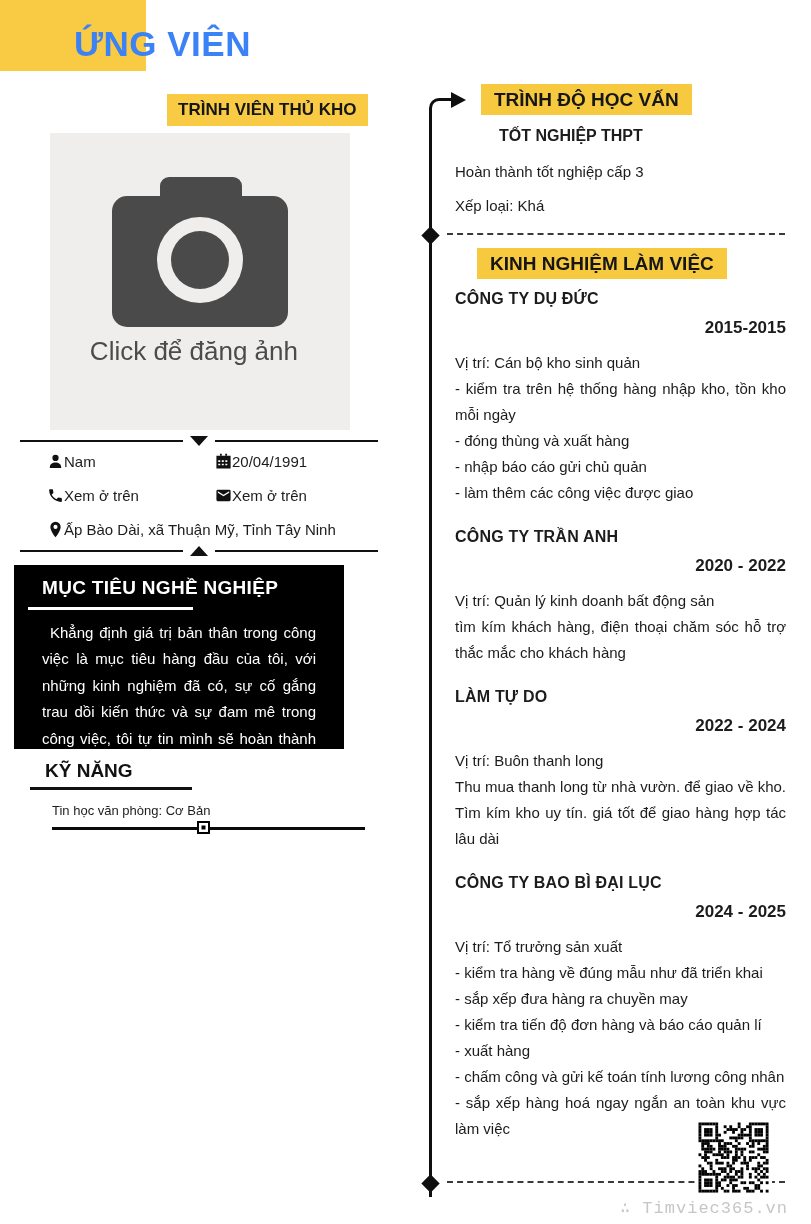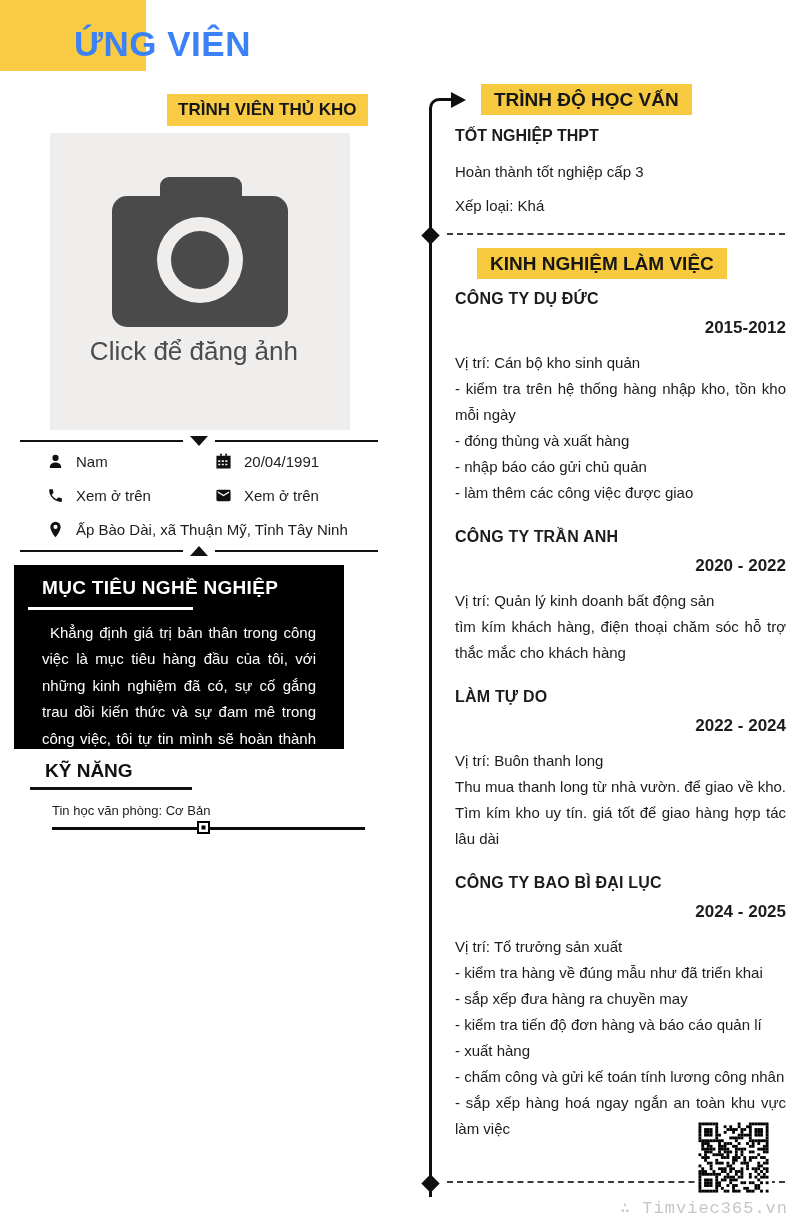--- a/index.html
+++ b/index.html
@@ -12,21 +12,21 @@
   .cv-title{position:absolute;left:74px;top:24px;font-size:35px;font-weight:bold;letter-spacing:.5px;color:#3b82f6;white-space:nowrap;}
   .job-badge{position:absolute;left:167px;top:94px;height:32px;line-height:32px;background:var(--yellow);
     padding:0 11px;font-size:17px;font-weight:bold;color:#161616;white-space:nowrap;}
   .photo-box{position:absolute;left:50px;top:133px;width:300px;height:297px;background:#f0eeec;cursor:pointer;}
   .photo-box svg{position:absolute;left:62px;top:44px;}
   .photo-label{position:absolute;left:0;top:203px;width:248px;text-align:right;font-size:26px;color:#4b4b4b;}
   .divider{position:absolute;left:20px;width:358px;display:flex;align-items:center;}
   .divider .seg{flex:1;height:2px;background:#111;}
   .tri-down{width:0;height:0;margin:0 7px;border-left:9px solid transparent;border-right:9px solid transparent;border-top:10px solid #111;}
   .tri-up{width:0;height:0;margin:0 7px;border-left:9px solid transparent;border-right:9px solid transparent;border-bottom:10px solid #111;}
-  .info-row{position:absolute;display:flex;gap:12px;font-size:15px;color:#1c1c1c;}
+  .info-row{position:absolute;display:flex;gap:0;font-size:15px;color:#1c1c1c;}
   .info-row .ic{width:17px;height:17px;flex:0 0 auto;display:inline-flex;}
   .objective-box{position:absolute;left:14px;top:565px;width:330px;height:184px;background:#000;color:#fff;
     box-sizing:border-box;padding:12px 28px 0 28px;}
   .objective-box .sec-h{font-size:19px;font-weight:bold;letter-spacing:.3px;}
   .objective-box .underline{width:165px;height:3px;background:#fff;margin:8px 0 0 -14px;}
   .objective-box p{margin:10px 0 0 0;font-size:15px;line-height:26.4px;text-align:justify;text-indent:8px;}
   .skills-h{position:absolute;left:45px;top:760px;font-size:19px;font-weight:bold;color:#111;}
   .skills-underline{position:absolute;left:30px;top:787px;width:162px;height:3px;background:#111;}
   .skill-label{position:absolute;left:52px;top:803px;font-size:13px;}
   .skill-slider{position:absolute;left:52px;top:820px;width:313px;height:16px;}
@@ -42,21 +42,21 @@
   .tl-diamond{position:absolute;left:424px;width:13px;height:13px;background:#0f0f0f;transform:rotate(45deg);}
   .tl-dash{position:absolute;left:447px;width:338px;border-top:2px dashed #3a3a3a;}
   .hl{position:relative;display:inline-block;background:var(--yellow-hl);padding:5px 13px 4px;
     font-size:19px;font-weight:bold;color:#161616;white-space:nowrap;}
   .hl::before{content:"";position:absolute;inset:-3px -6px;background:var(--yellow-hl);opacity:.55;
     transform:rotate(-1.4deg);z-index:-1;border-radius:5px;}
   .hl::after{content:"";position:absolute;inset:-2px -4px;background:var(--yellow-hl);opacity:.35;
     transform:rotate(1.1deg);z-index:-1;border-radius:8px;}
   .edu-block{position:absolute;left:455px;top:84px;width:331px;}
   .edu-block .hl{margin-left:26px;}
-  .degree{margin-top:12px;font-size:16px;font-weight:bold;}
+  .degree{margin-top:12px;font-size:16px;font-weight:bold;margin-left:44px;}
   .edu-line{margin-top:9px;font-size:15px;line-height:25px;}
   .exp-block{position:absolute;left:455px;top:248px;width:331px;}
   .exp-block .hl{margin-left:22px;}
   .job{margin-top:22px;}
   .job:first-of-type{margin-top:11px;}
   .company{font-size:16px;font-weight:bold;letter-spacing:.2px;}
   .period{margin-top:10px;font-size:17px;font-weight:bold;text-align:right;}
   .job-lines{margin-top:12px;}
   .job-line{font-size:15px;line-height:26px;text-align:justify;}
   .qr{position:absolute;left:695px;top:1119px;width:77px;height:77px;background:#fff;z-index:5;}
@@ -164,21 +164,21 @@
     <div class="degree">TỐT NGHIỆP THPT</div>
     <div class="edu-line" style="margin-top:14px;">Hoàn thành tốt nghiệp cấp 3</div>
     <div class="edu-line">Xếp loại: Khá</div>
   </div>
 
   <div class="exp-block">
     <span class="hl">KINH NGHIỆM LÀM VIỆC</span>
 
     <div class="job">
       <div class="company">CÔNG TY DỤ ĐỨC</div>
-      <div class="period">2015-2012</div>
+      <div class="period">2015-2015</div>
       <div class="job-lines">
         <div class="job-line">Vị trí: Cán bộ kho sinh quản</div>
         <div class="job-line">- kiểm tra trên hệ thống hàng nhập kho, tồn kho mỗi ngày</div>
         <div class="job-line">- đóng thùng và xuất hàng</div>
         <div class="job-line">- nhập báo cáo gửi chủ quản</div>
         <div class="job-line">- làm thêm các công việc được giao</div>
       </div>
     </div>
 
     <div class="job">

